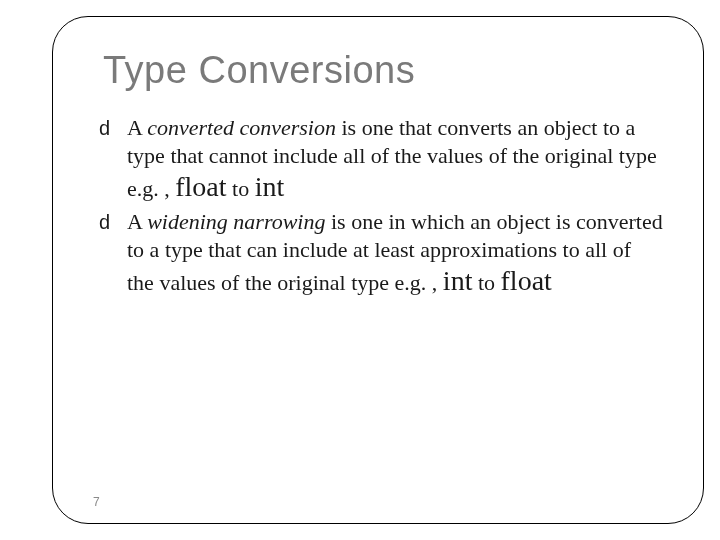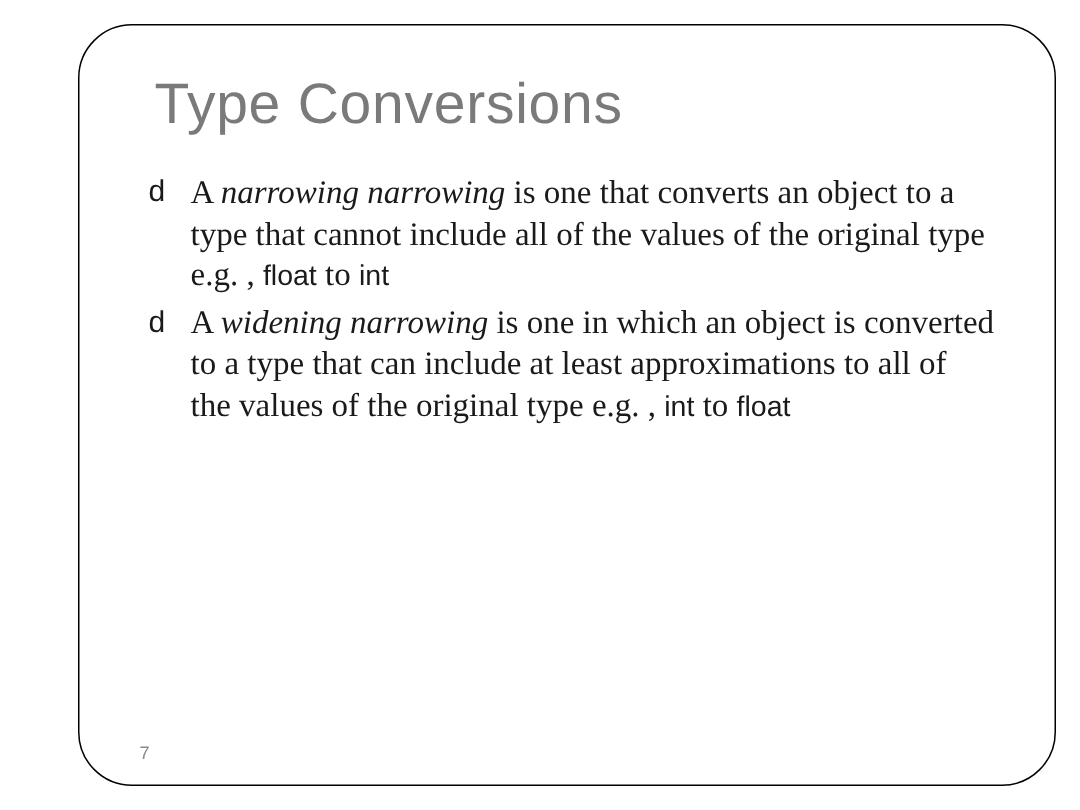--- a/index.html
+++ b/index.html
@@ -44,42 +44,42 @@
   }
   .bullet-icon {
     position: absolute;
     left: 0;
     top: 2px;
     font-family: Arial, sans-serif;
     font-size: 20px;
     color: #1a1a1a;
   }
   .it { font-style: italic; }
-  .code { font-family: Liberation Sans, sans-serif; font-size: 19px; }
+  .code { font-family: Liberation Serif, serif; font-size: 28px; }
   .page-num {
     position: absolute;
     left: 40px;
     bottom: 14px;
     font-family: Arial, sans-serif;
     font-size: 12px;
     color: #8a8a8a;
   }
 </style>
 </head>
 <body>
 
 <div class="slide-frame">
 
   <div class="title">Type Conversions</div>
 
   <div class="body">
 
     <div class="bullet">
       <span class="bullet-icon">d</span>
-      <span>A </span><span class="it">narrowing narrowing</span><span> is one that converts an object to a type that cannot include all of the values of the original type e.g. , </span><span class="code">float</span><span> to </span><span class="code">int</span>
+      <span>A </span><span class="it">converted conversion</span><span> is one that converts an object to a type that cannot include all of the values of the original type e.g. , </span><span class="code">float</span><span> to </span><span class="code">int</span>
     </div>
 
     <div class="bullet">
       <span class="bullet-icon">d</span>
       <span>A </span><span class="it">widening narrowing</span><span> is one in which an object is converted to a type that can include at least approximations to all of the values of the original type e.g. , </span><span class="code">int</span><span> to </span><span class="code">float</span>
     </div>
 
   </div>
 
   <div class="page-num">7</div>

